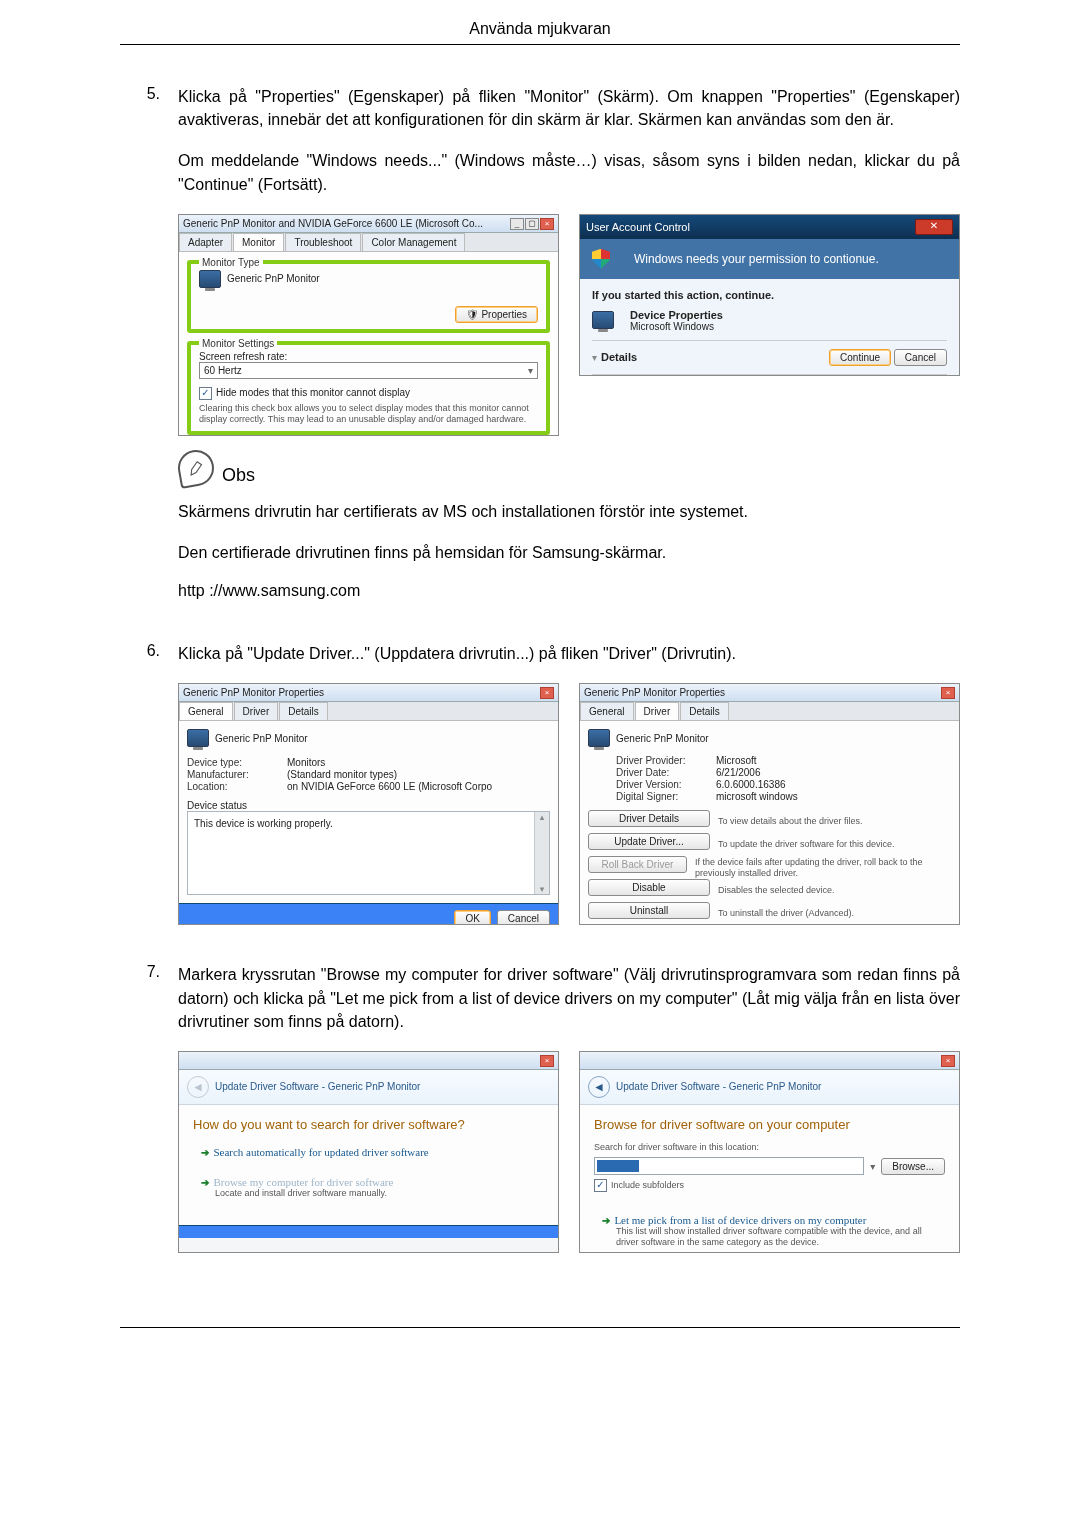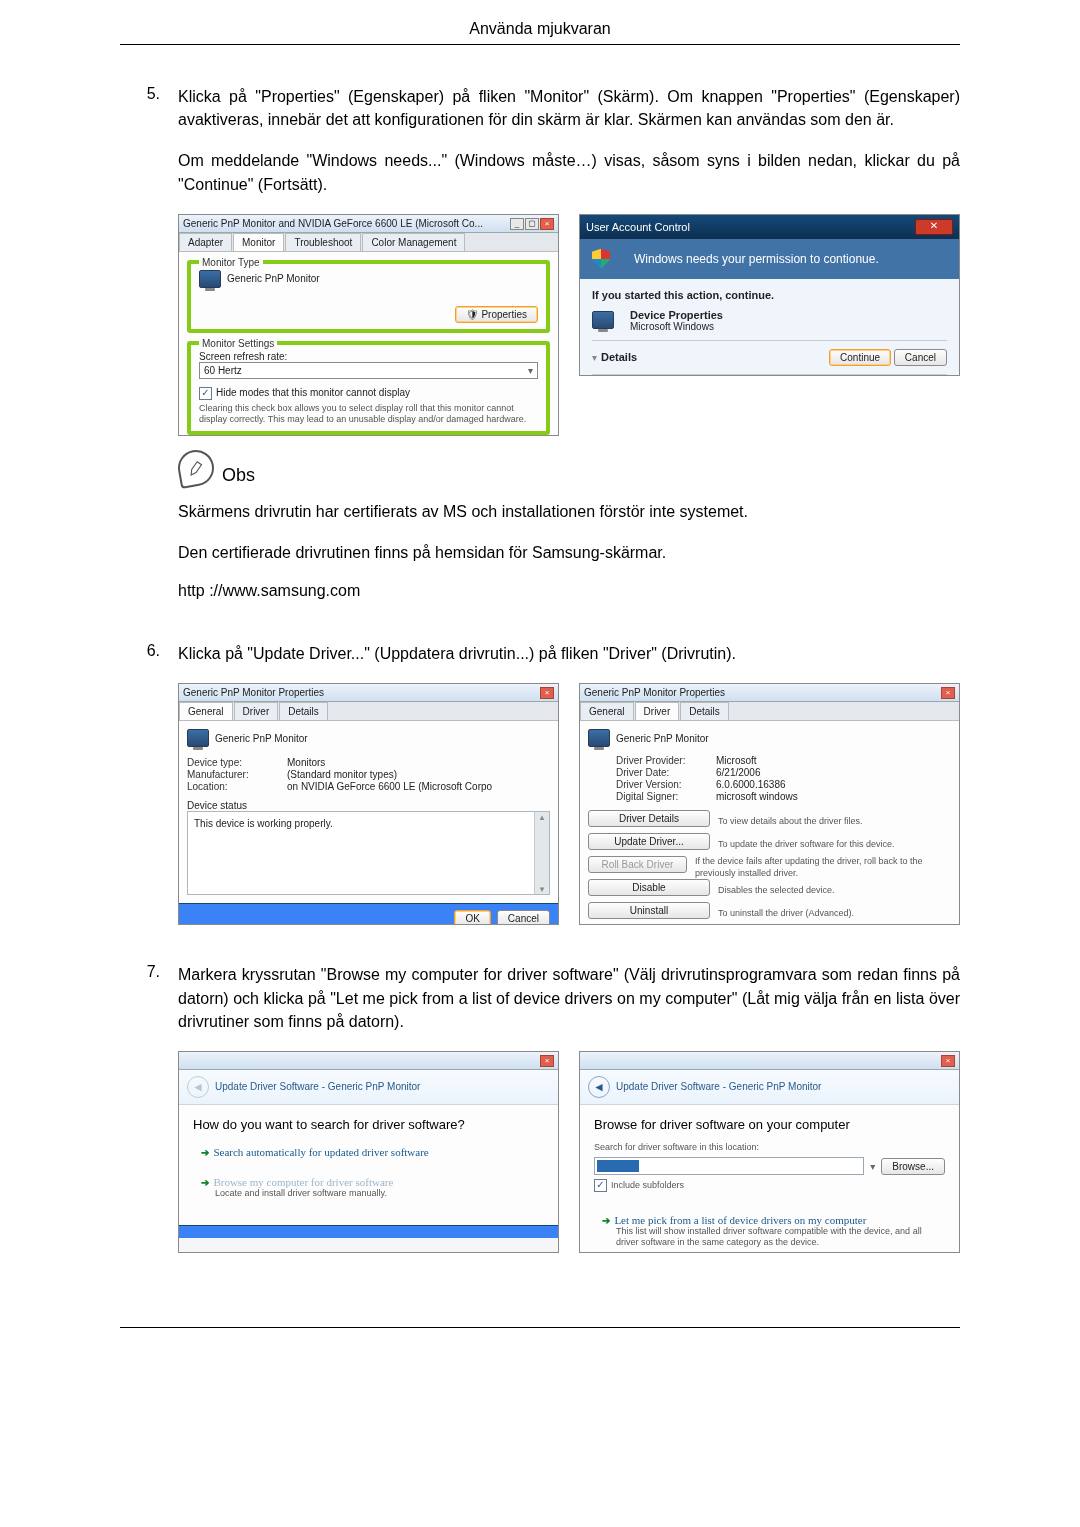--- a/index.html
+++ b/index.html
@@ -47,21 +47,21 @@
   .note-icon{width:32px;height:32px;border:2px solid #555;border-radius:50% 50% 50% 4px;display:flex;align-items:center;justify-content:center;transform:rotate(-10deg);}
   .note-icon svg{width:18px;height:18px;}
   .note-label{font-size:18px;}
   .txtarea{border:1px solid #aeb6bf;background:#fff;padding:6px;min-height:70px;position:relative;}
   .txtarea .sb{position:absolute;right:0;top:0;bottom:0;width:14px;background:#e4e7ea;border-left:1px solid #c6cace;display:flex;flex-direction:column;justify-content:space-between;align-items:center;color:#888;font-size:9px;}
   .wiz-head{background:linear-gradient(#f7fbff,#eaf3fc);display:flex;align-items:center;gap:6px;padding:6px 8px;border-bottom:1px solid #cdd6df;}
   .wiz-nav{width:20px;height:20px;border:1px solid #8aa6c2;border-radius:50%;display:flex;align-items:center;justify-content:center;color:#2a5a8a;font-size:12px;}
   .wiz-nav.dis{color:#b8c4d0;border-color:#c4ccd4;}
   .wiz-title{color:#2a5a8a;font-size:10px;}
   .wiz-body{background:#fdfdfd;padding:12px 14px;}
-  .wiz-h{color:#000000;font-size:13px;margin-bottom:10px;}
+  .wiz-h{color:#a16207;font-size:13px;margin-bottom:10px;}
   .opt{margin:10px 6px;padding:4px 2px;}
   .opt .arrow{color:#1a7f2a;font-weight:bold;margin-right:4px;}
   .opt .lead{color:#195a8f;font-size:11px;font-family:Liberation Serif, serif;}
   .opt .lead.dim{color:#9fb6c9;}
   .edit{border:1px solid #9aa6b0;background:#fff;height:16px;flex:1;display:flex;align-items:center;}
   .edit .sel-blue{background:#2a6ab0;height:12px;width:42px;margin-left:2px;} 
   .drvbtns .btn{width:100px;text-align:center;margin-bottom:6px;}
   .footer-line{border-top:1px solid #000;margin-top:60px;}
 </style>
 </head>
@@ -105,21 +105,21 @@
               </div>
               <div class="group">
                 <span class="legend">Monitor Settings</span>
                 <div>Screen refresh rate:</div>
                 <div class="sel">
                     <span>60 Hertz</span>
                   </div>
                 <div style="margin-top:8px">
                   <span class="chk">✓</span><span>Hide modes that this monitor cannot display</span>
                 </div>
-                <div class="tiny" style="margin-top:3px">Clearing this check box allows you to select display roll that this monitor cannot display correctly. This may lead to an unusable display and/or damaged hardware.</div>
+                <div class="tiny" style="margin-top:3px">Clearing this check box allows you to select display modes that this monitor cannot display correctly. This may lead to an unusable display and/or damaged hardware.</div>
               </div>
             </div>
 
           </div>
 
           <div class="shot" style="height:160px">
             <div class="uac-title">
               <span>User Account Control</span>
               <span class="uac-x">✕</span>
             </div>
@@ -252,21 +252,21 @@
               </div>
               <div class="drvbtns" style="margin-top:8px">
                 <div style="display:flex;gap:8px;align-items:center">
                     <span class="btn">Driver Details</span>
                     <span class="tiny">To view details about the driver files.</span>
                   </div>
                 <div style="display:flex;gap:8px;align-items:center">
                     <span class="btn">Update Driver...</span>
                     <span class="tiny">To update the driver software for this device.</span>
                   </div>
-                <div style="display:flex;gap:8px;align-items:flex-start">
+                <div style="display:flex;gap:8px;align-items:flex-end">
                     <span class="btn dis">Roll Back Driver</span>
                     <span class="tiny">If the device fails after updating the driver, roll back to the previously installed driver.</span>
                   </div>
                 <div style="display:flex;gap:8px;align-items:center">
                     <span class="btn">Disable</span>
                     <span class="tiny">Disables the selected device.</span>
                   </div>
                 <div style="display:flex;gap:8px;align-items:center">
                     <span class="btn">Uninstall</span>
                     <span class="tiny">To uninstall the driver (Advanced).</span>

